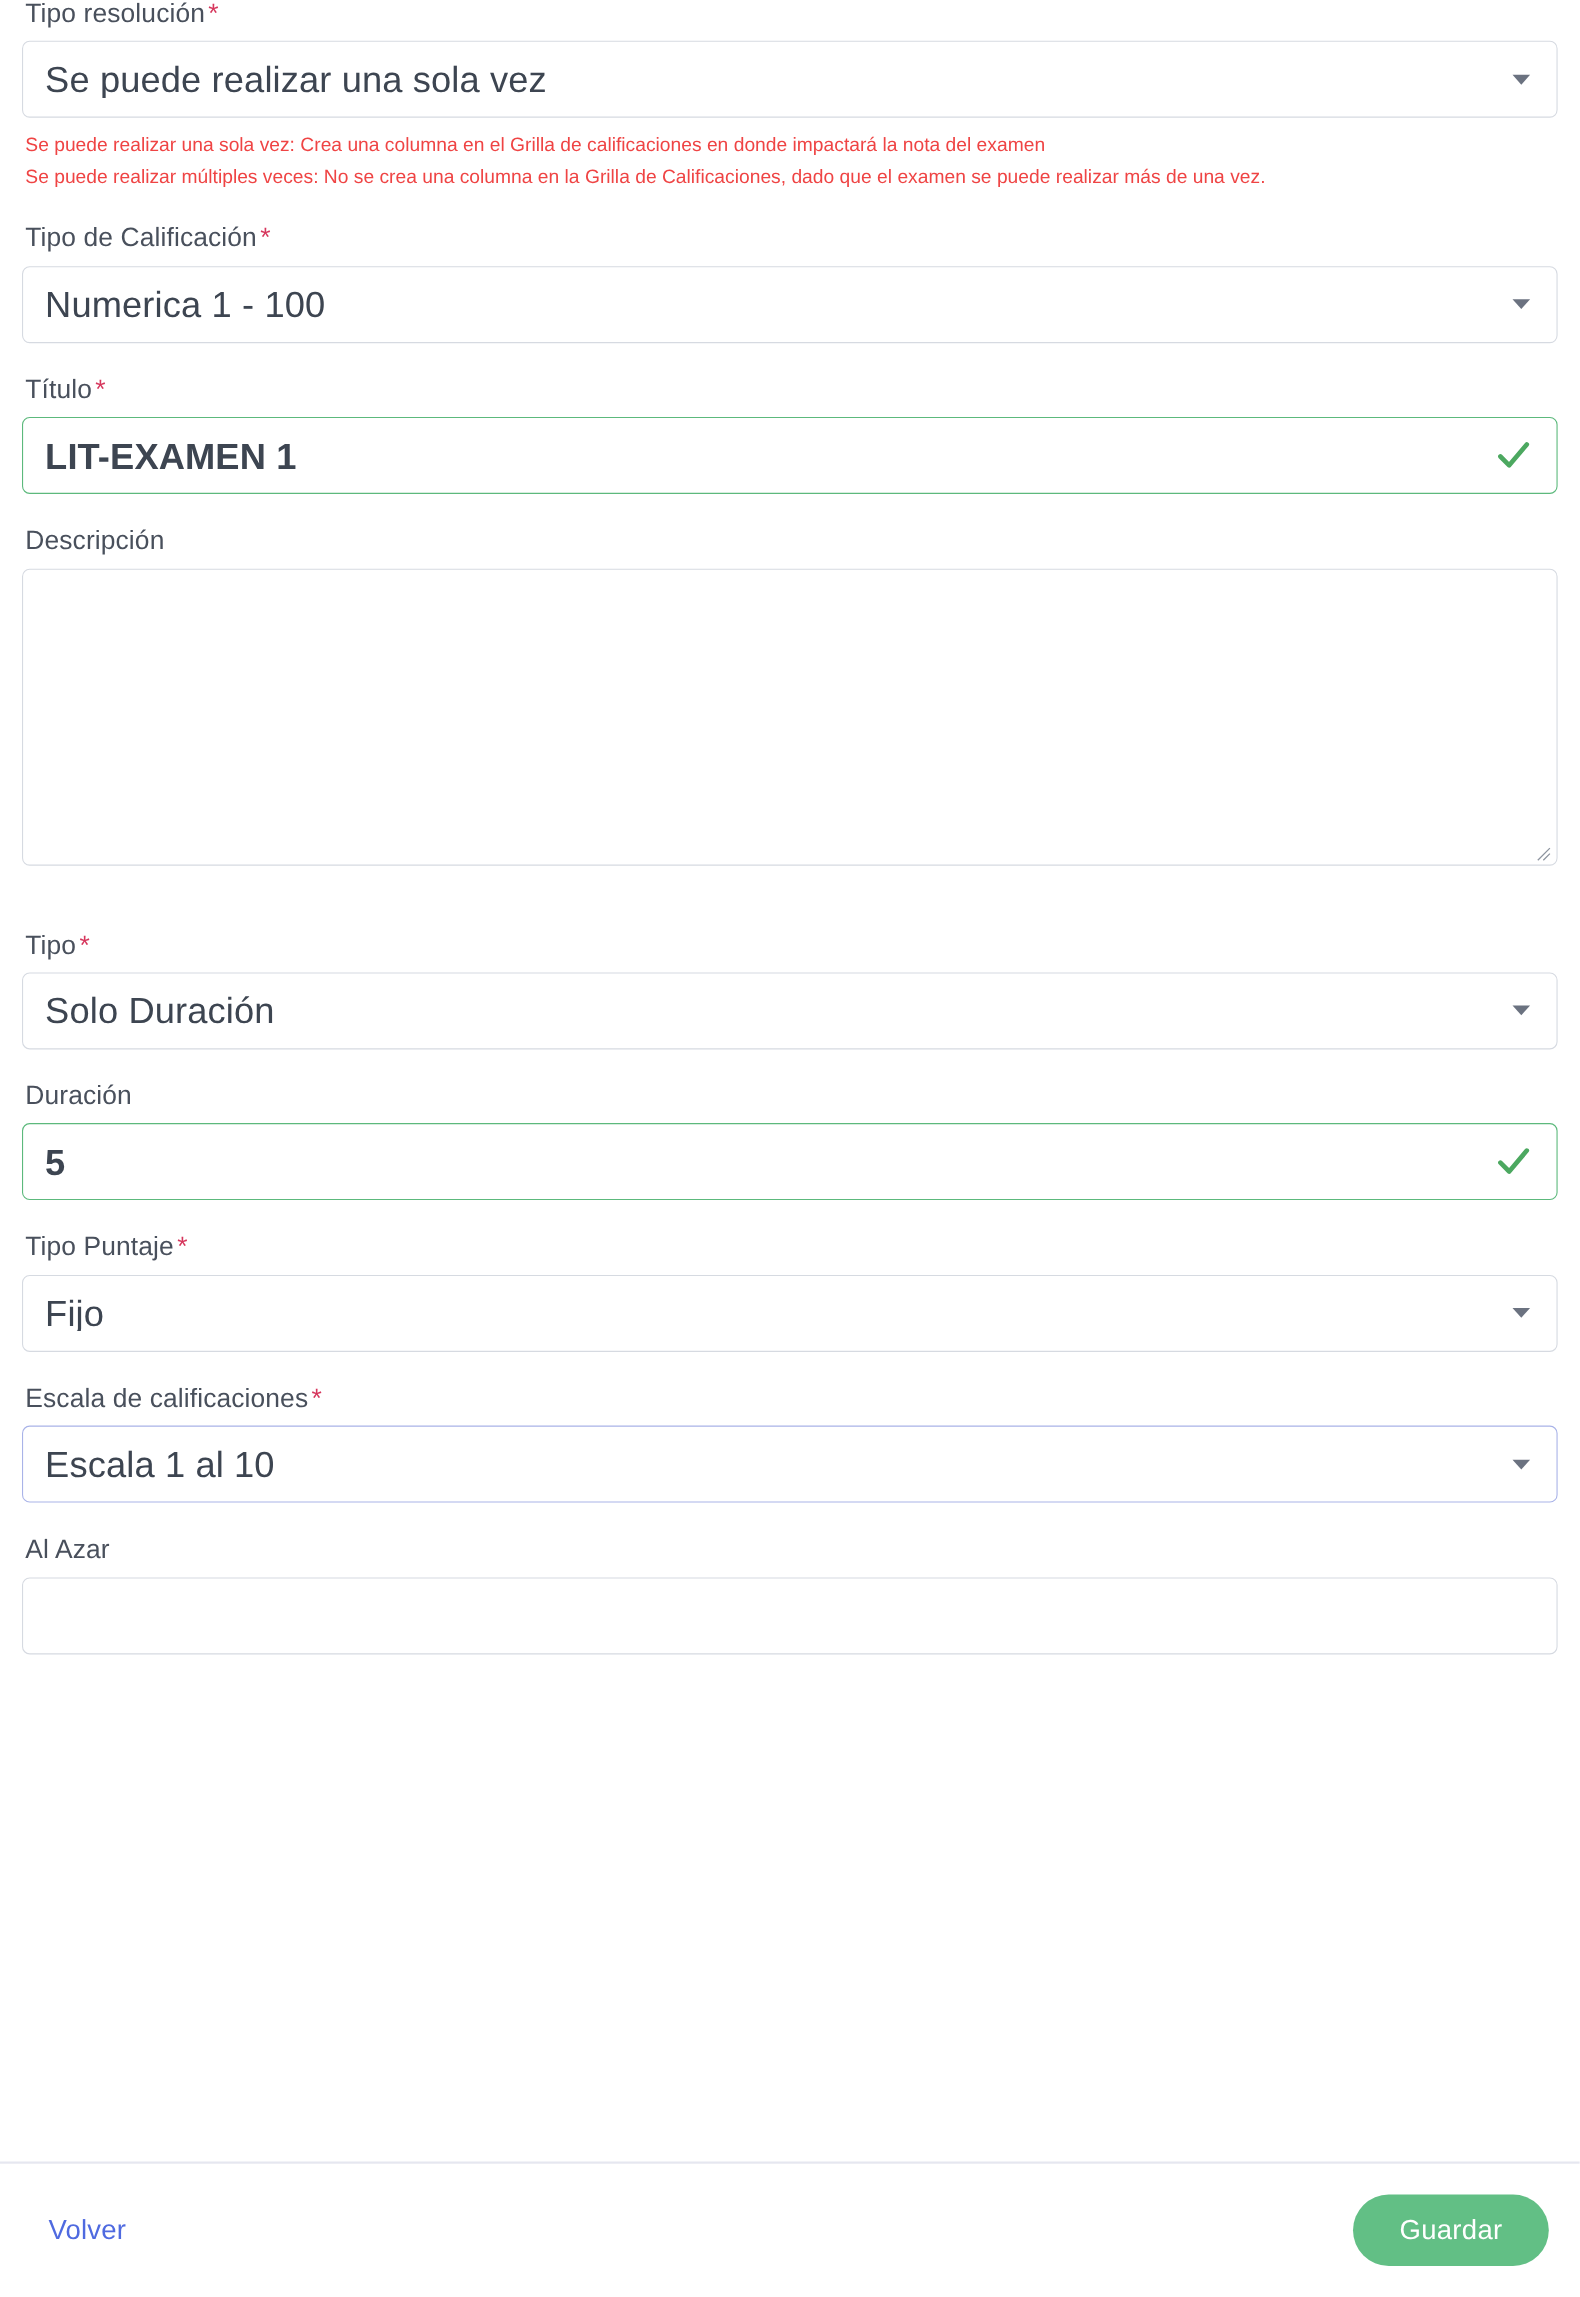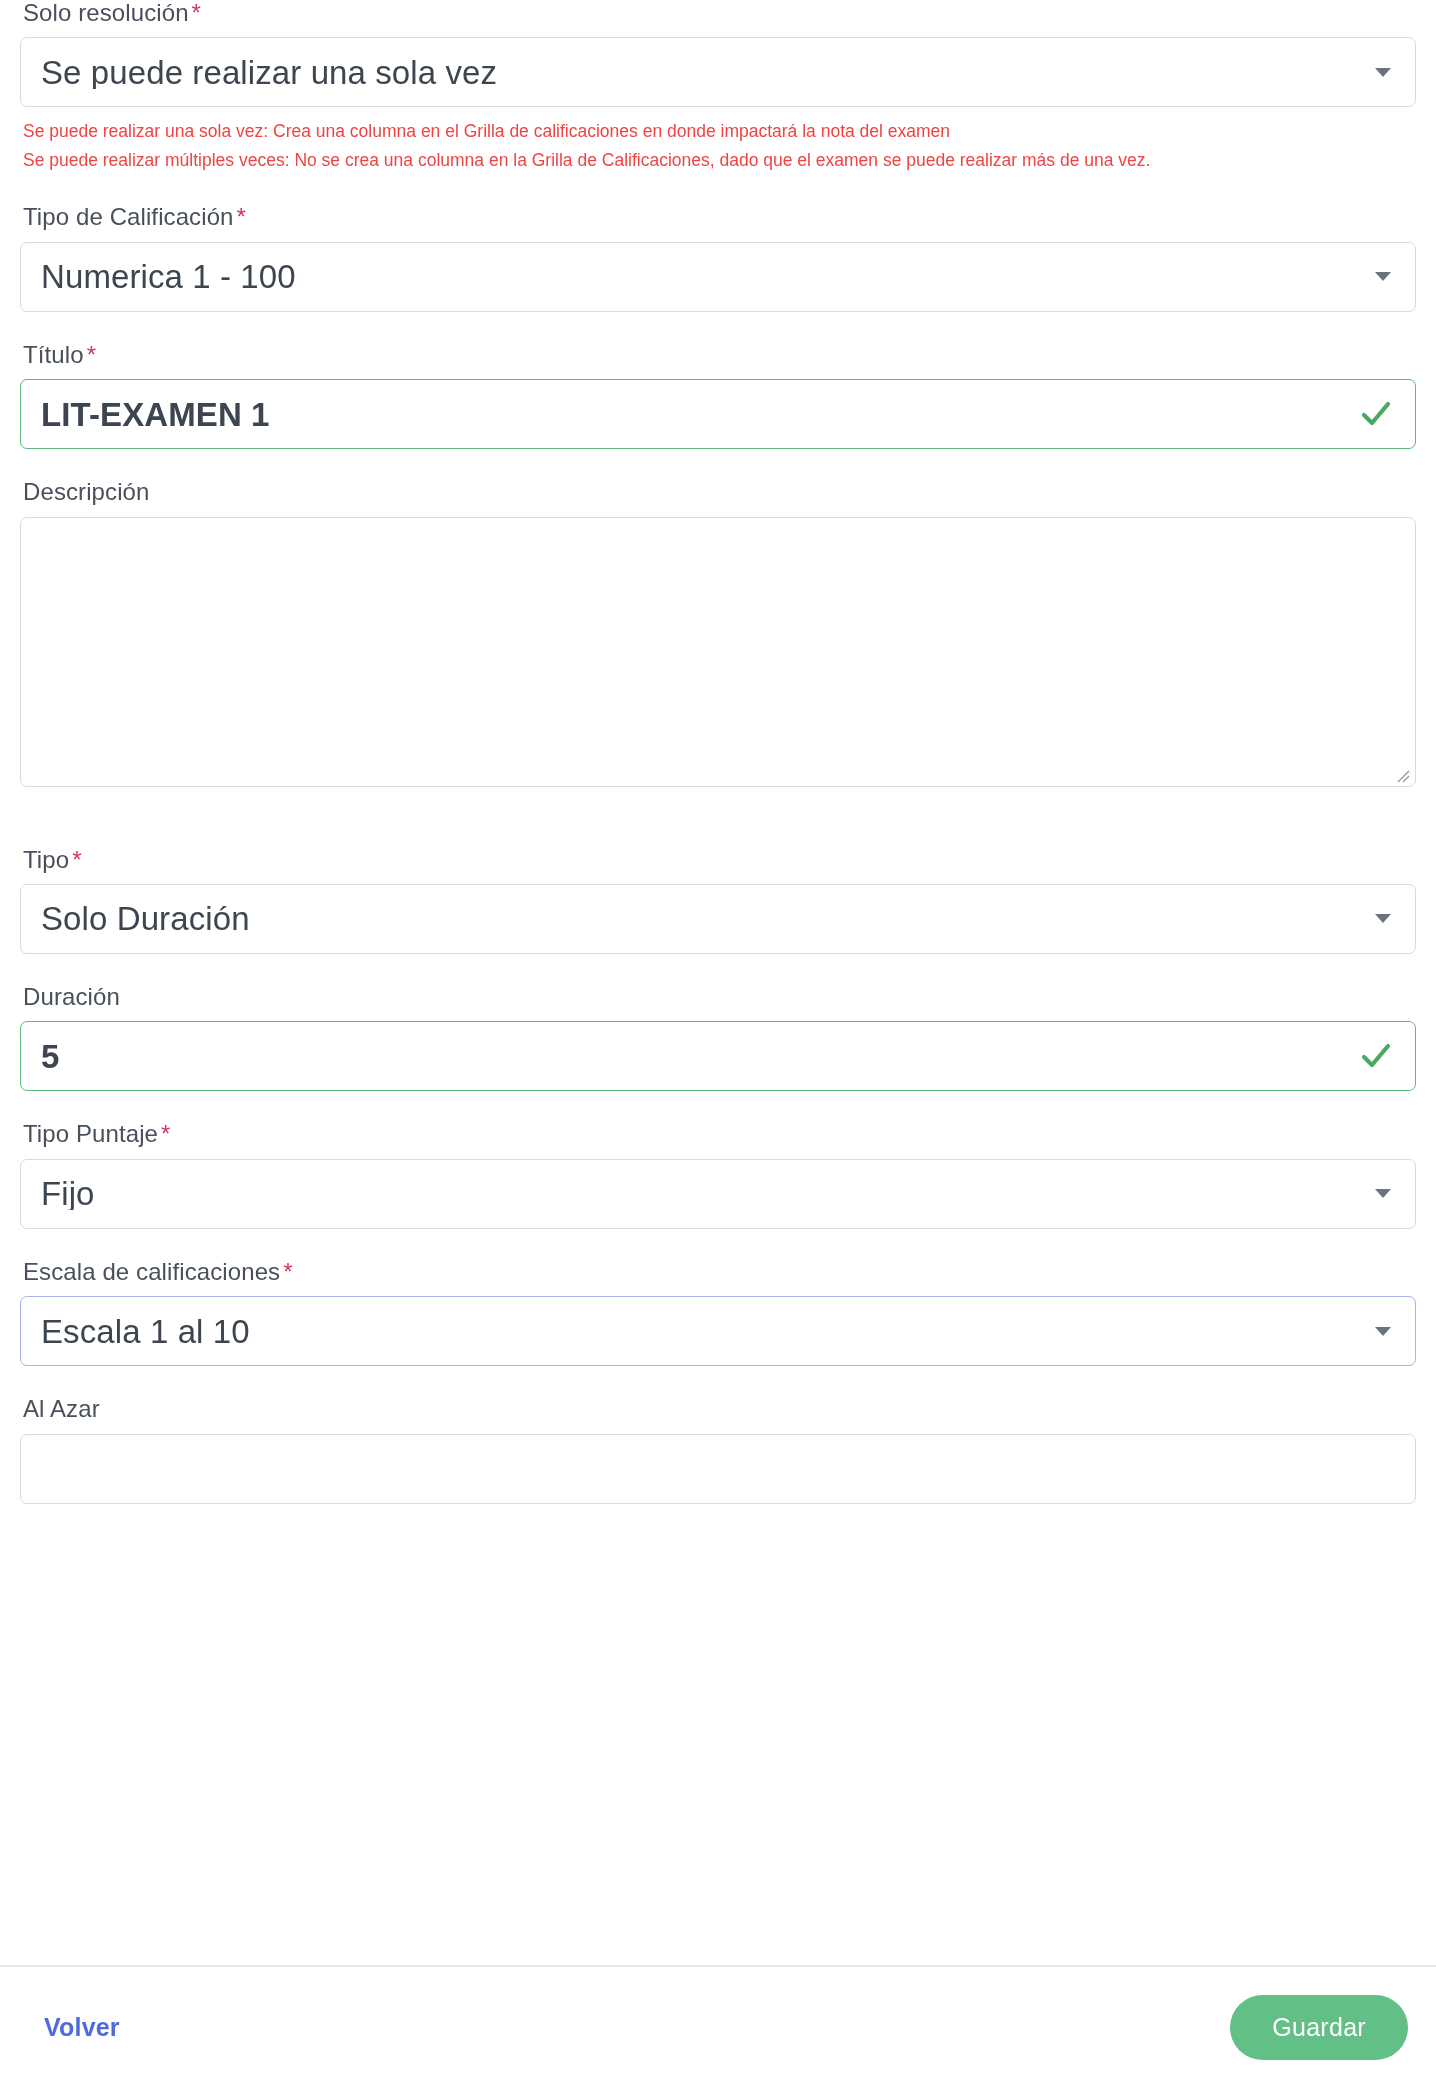--- a/index.html
+++ b/index.html
@@ -137,21 +137,21 @@
     top: 1967px;
     height: 121px;
     display: flex;
     align-items: center;
     justify-content: space-between;
     padding: 0 28px 0 44px;
   }
   .back-link {
     font-size: 25px;
     color: #4f6ae0;
-    font-weight: 700;
+    font-weight: 400;
     letter-spacing: 0.2px;
     text-decoration: none;
     cursor: pointer;
   }
   .save-btn {
     background: #62bf85;
     color: #ffffff;
     font-size: 25px;
     font-family: Liberation Sans, sans-serif;
     border: none;
@@ -162,21 +162,21 @@
     line-height: 1;
   }
 </style>
 </head>
 <body>
 
 <div class="form-page">
 
   <div class="group">
     <div class="field-label">
-      <span>Solo resolución</span><span class="req">*</span>
+      <span>Tipo resolución</span><span class="req">*</span>
     </div>
     <div class="control">
       <span class="value">Se puede realizar una sola vez</span>
       <span class="caret"></span>
     </div>
     <p class="helper"><span>Se puede realizar una sola vez: Crea una columna en el Grilla de calificaciones en donde impactará la nota del examen</span><br><span>Se puede realizar múltiples veces: No se crea una columna en la Grilla de Calificaciones, dado que el examen se puede realizar más de una vez.</span></p>
   </div>
 
   <div class="gap-30"></div>
 

